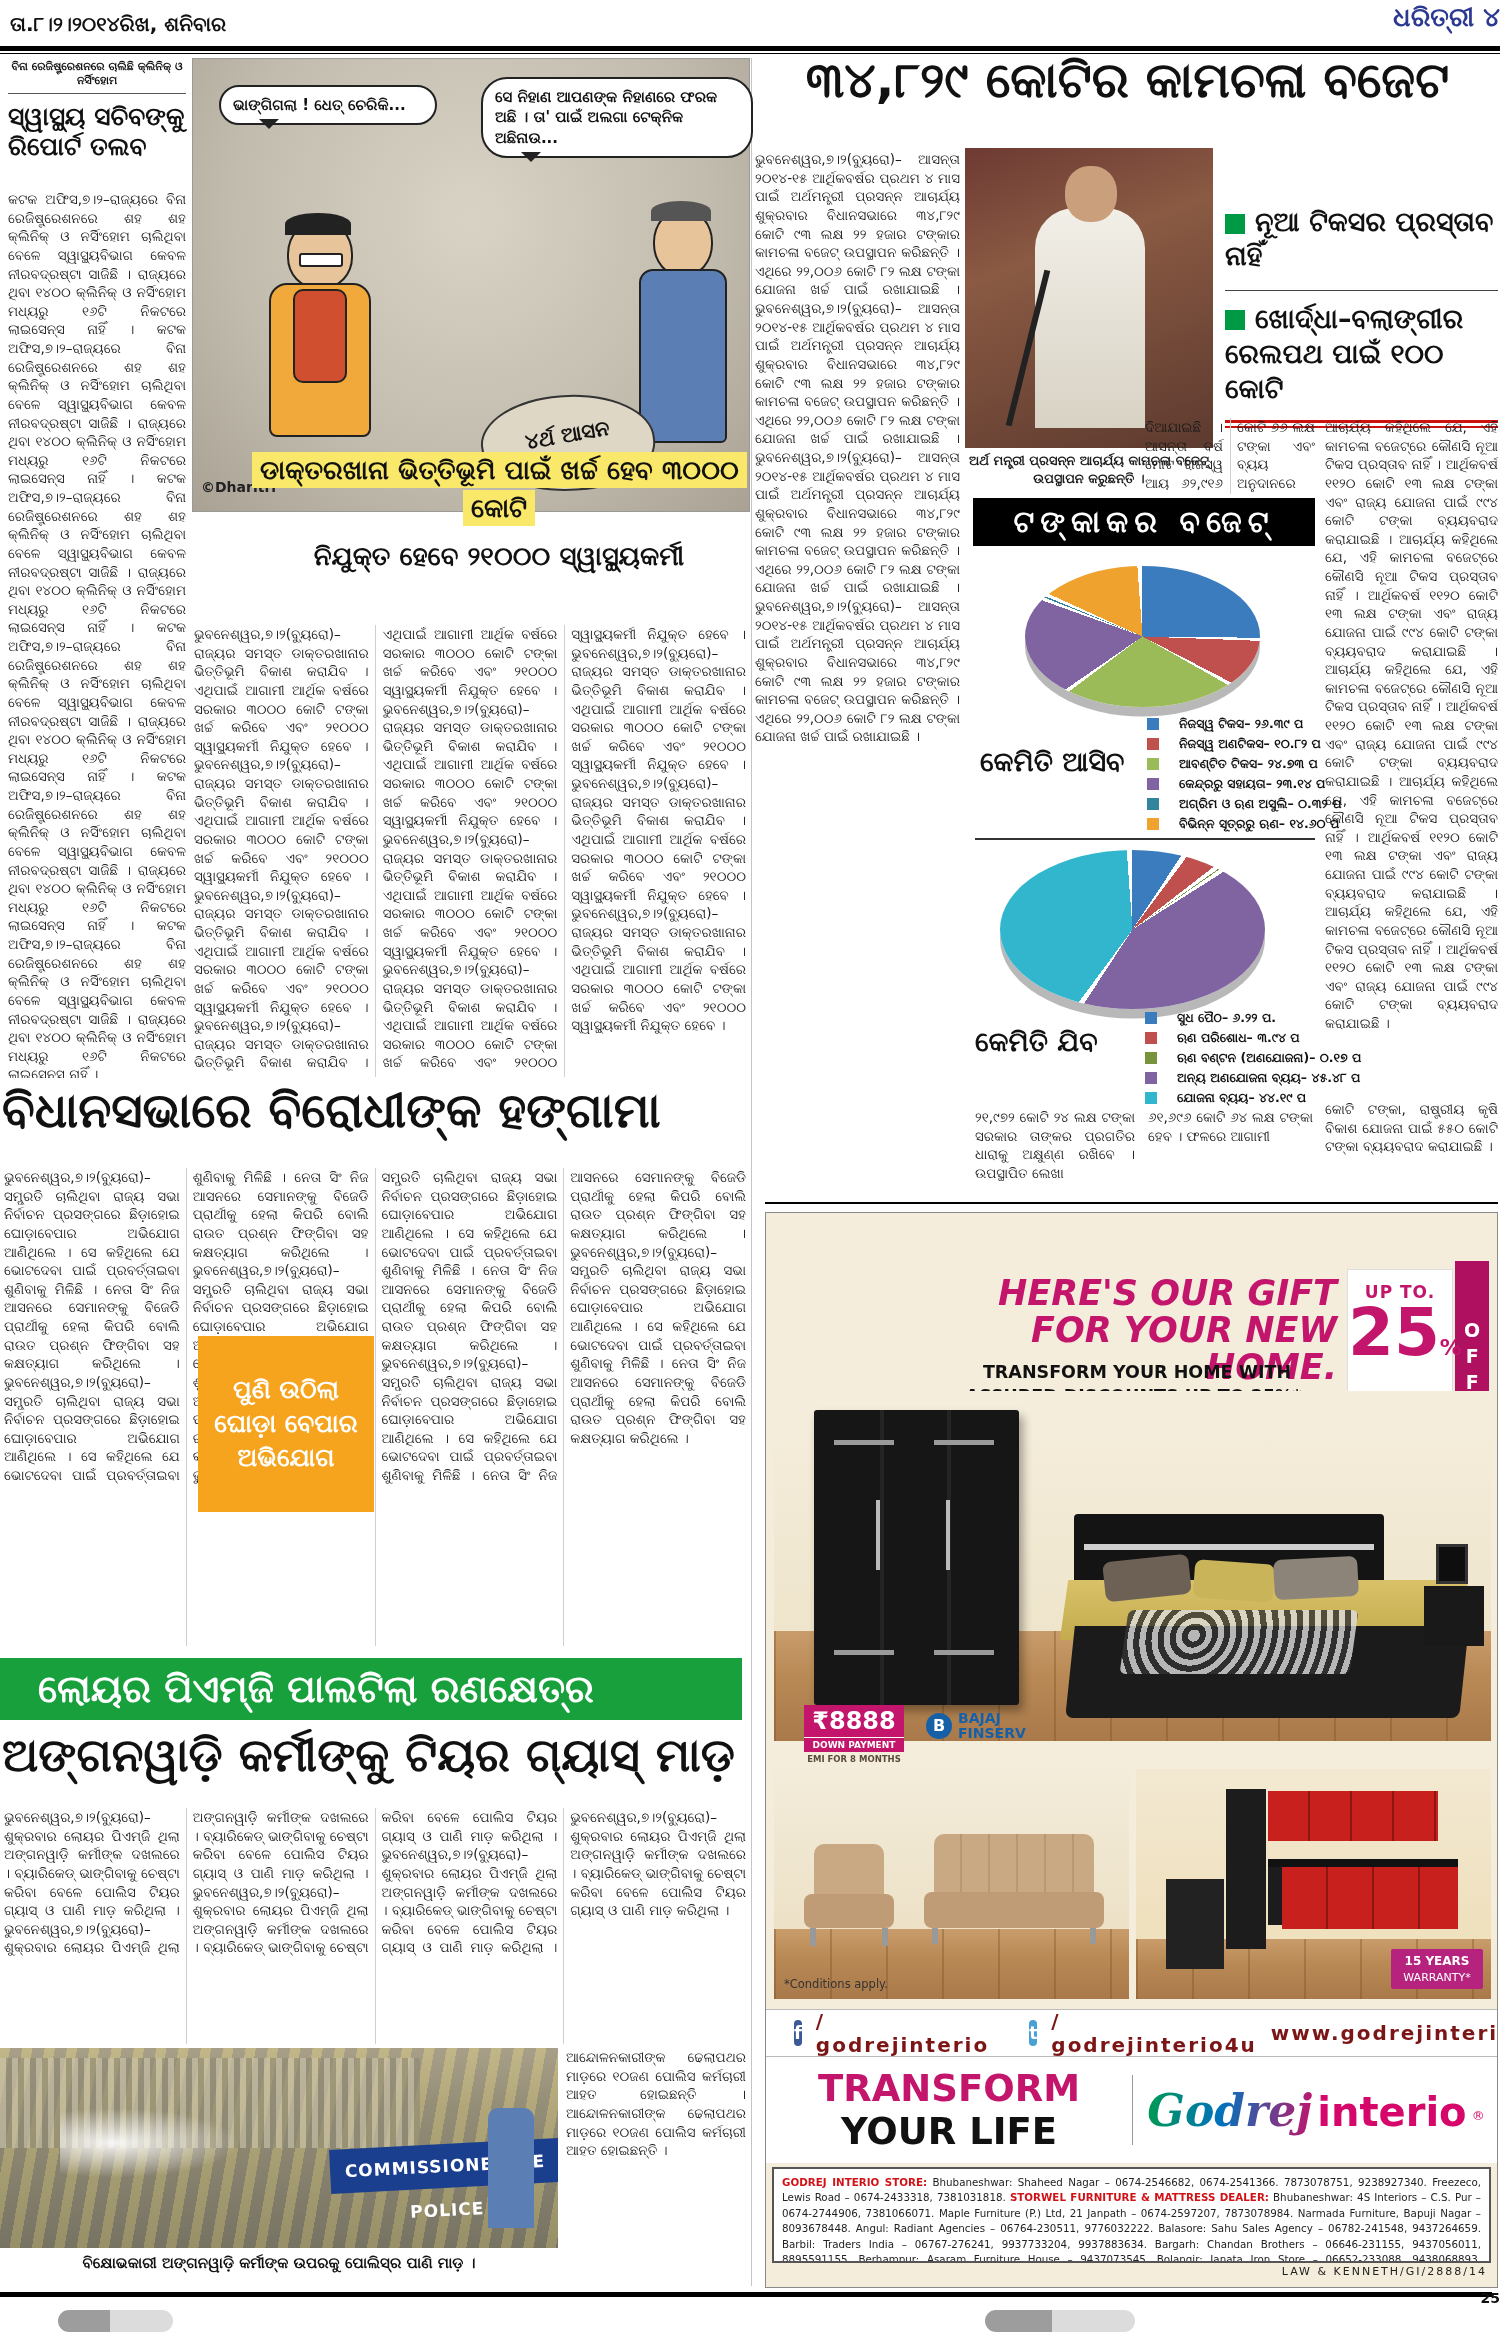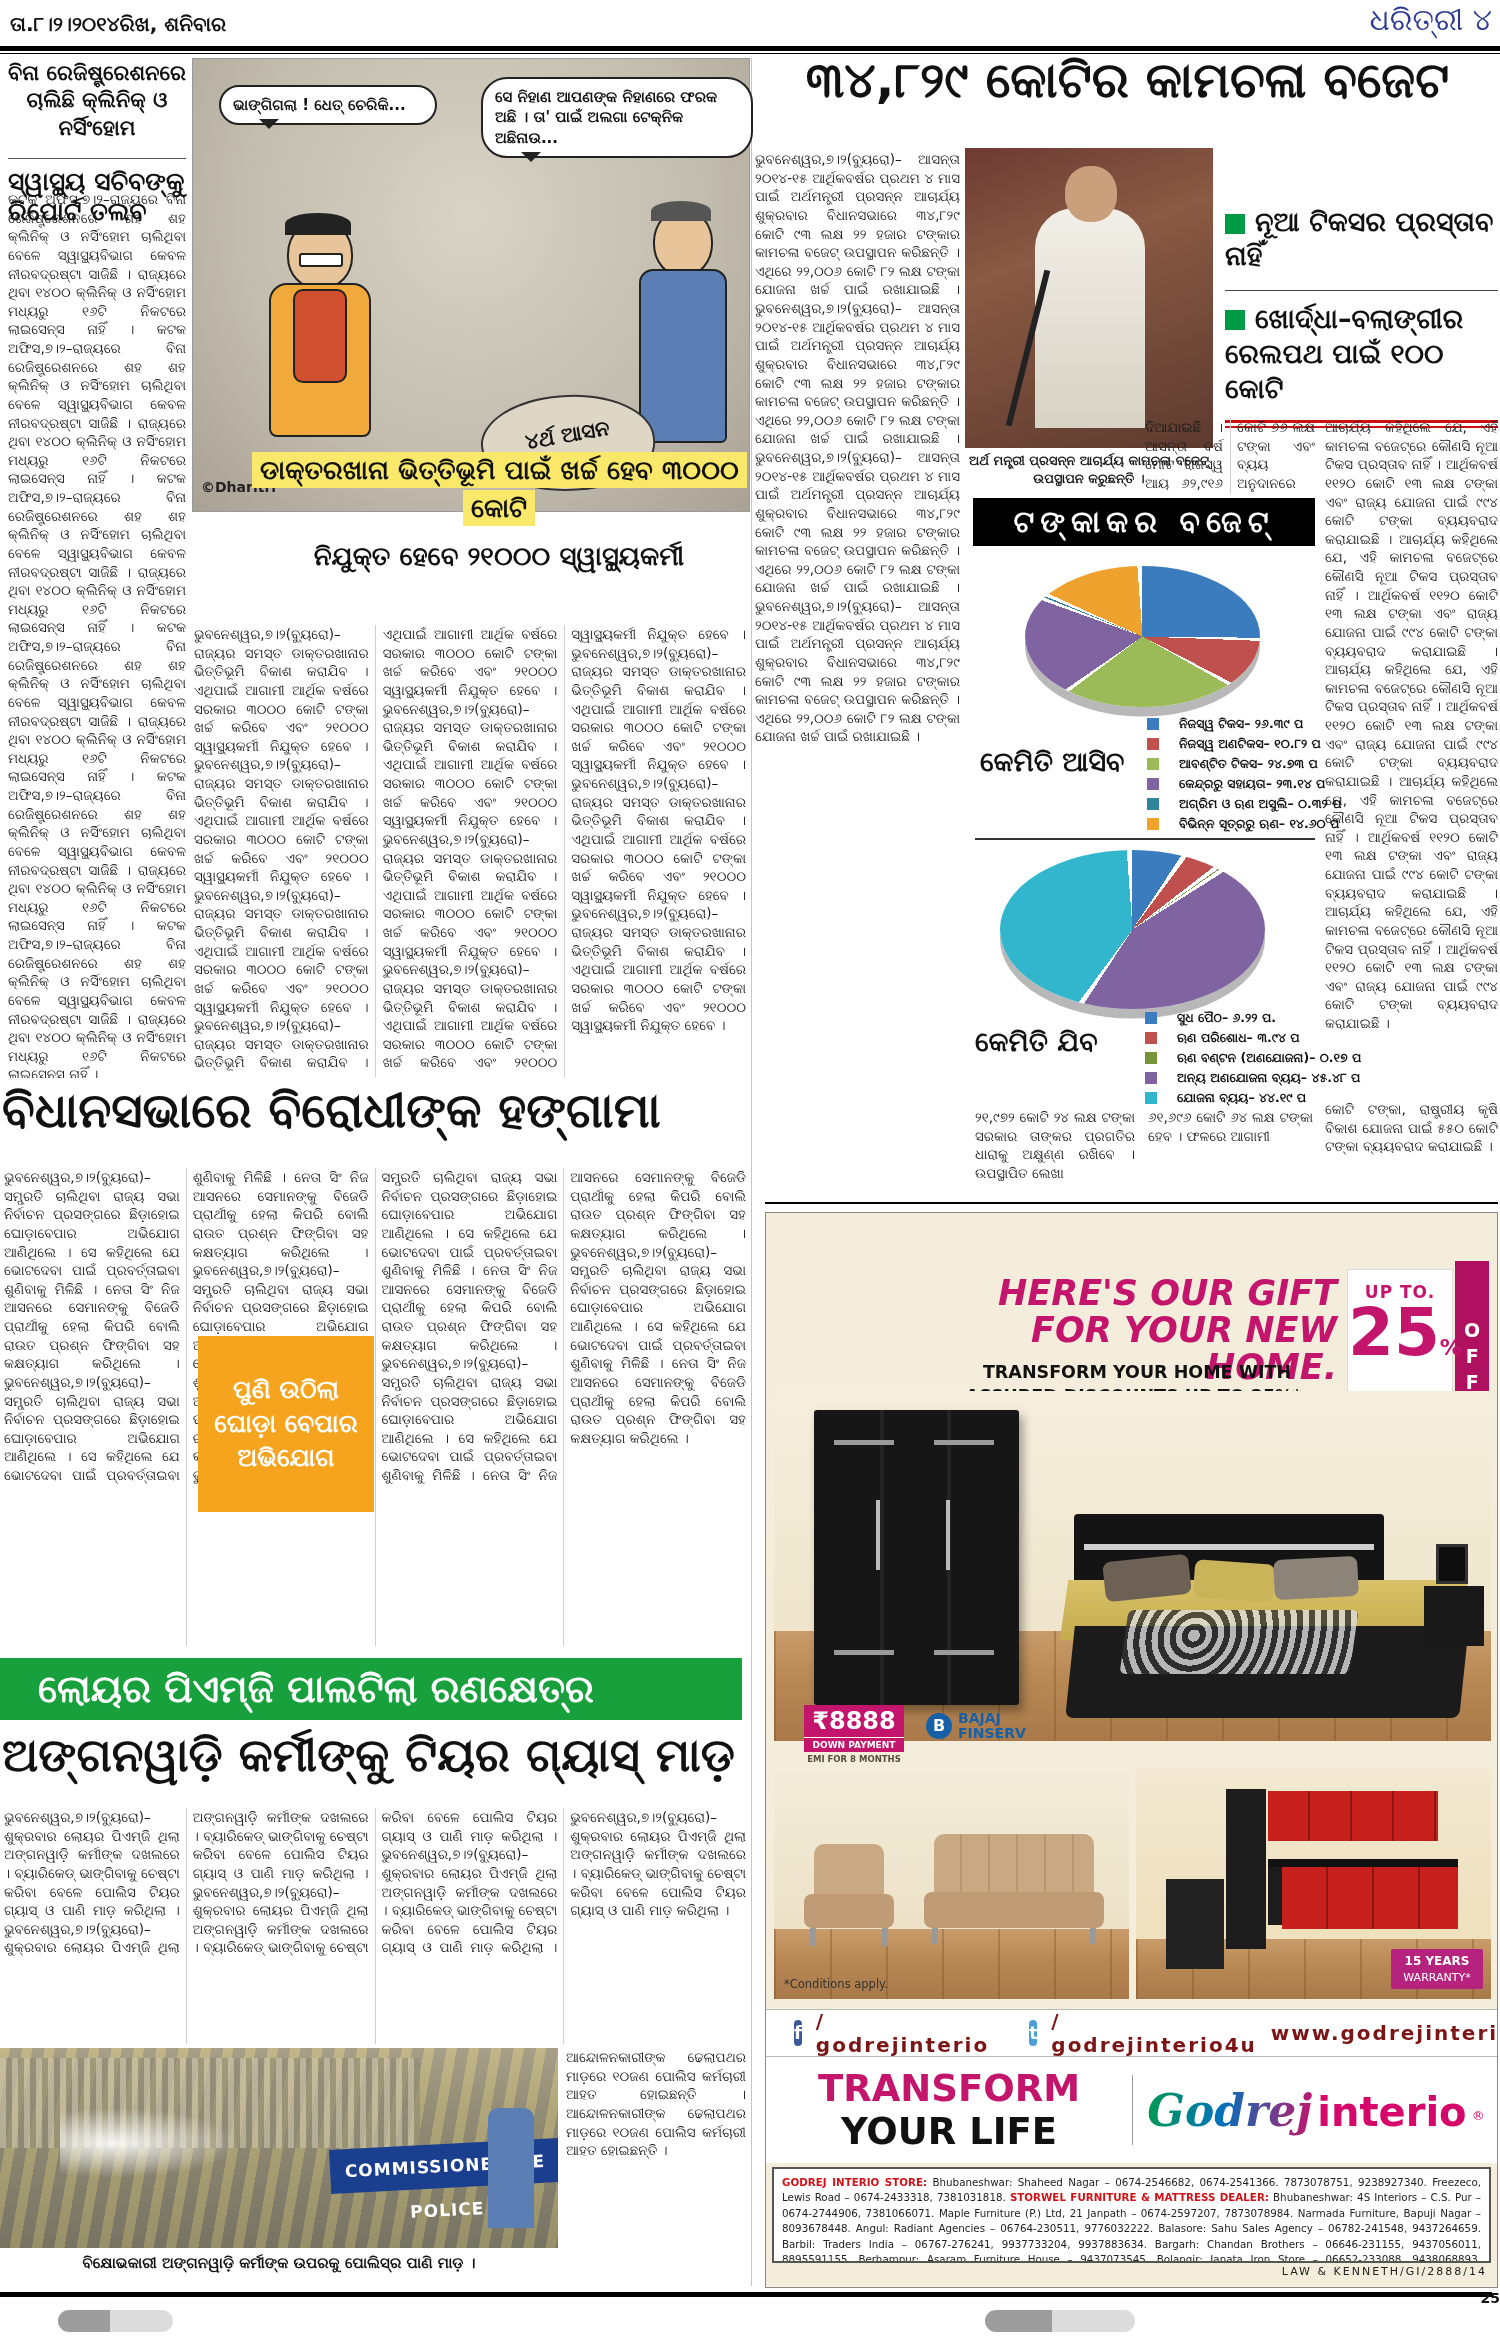--- a/index.html
+++ b/index.html
@@ -28,30 +28,30 @@
   .fineprint{font-size:10.3px;line-height:1.5;color:#222;text-align:justify;}
   .fineprint .lead{color:#D01217;font-weight:bold;}
   .pill{height:22px;border-radius:11px;background:linear-gradient(90deg,#9d9d9d 0 45%,#dcdcdc 45% 100%);}
 </style>
 </head>
 <body>
 
 <div class="page">
 
   <div class="abs" style="left:10px;top:12px;font-size:20px;font-weight:bold;">ତା.୮।୨।୨୦୧୪ରିଖ, ଶନିବାର</div>
-  <div class="abs" style="right:8px;top:2px;font-size:30px;font-weight:normal;color:#2b3990;">
+  <div class="abs" style="right:0;top:2px;font-size:26px;font-weight:bold;color:#2b3990;">
     <span>ଧରିତ୍ରୀ</span>
     <span>୪</span>
   </div>
   <div class="abs" style="left:0;top:46px;width:1500px;height:0;border-top:5px solid #000;border-bottom:1px solid #000;padding-top:2px;"></div>
 
   <div class="abs" style="left:751px;top:58px;width:1px;height:2228px;background:#c5c5c5;"></div>
 
   <div class="abs" style="left:8px;top:60px;width:178px;">
-    <div class="center" style="font-size:21px;font-weight:bold;line-height:1.3;border-bottom:1px solid #555;padding-bottom:16px;">ବିନା ରେଜିଷ୍ଟ୍ରେଶନରେ ଚାଲିଛି କ୍ଲିନିକ୍ ଓ ନର୍ସିଂହୋମ</div>
+    <div class="center" style="font-size:11px;font-weight:bold;line-height:1.3;border-bottom:1px solid #555;padding-bottom:4px;">ବିନା ରେଜିଷ୍ଟ୍ରେଶନରେ ଚାଲିଛି କ୍ଲିନିକ୍ ଓ ନର୍ସିଂହୋମ</div>
     <div style="font-size:25px;font-weight:bold;line-height:1.2;margin-top:8px;">ସ୍ୱାସ୍ଥ୍ୟ ସଚିବଙ୍କୁ ରିପୋର୍ଟ ତଲବ</div>
   </div>
   <div class="abs body-txt just" style="left:8px;top:190px;width:178px;height:888px;overflow:hidden;">କଟକ ଅଫିସ,୭।୨–ରାଜ୍ୟରେ ବିନା ରେଜିଷ୍ଟ୍ରେଶନରେ ଶହ ଶହ କ୍ଲିନିକ୍ ଓ ନର୍ସିଂହୋମ ଚାଲିଥିବା ବେଳେ ସ୍ୱାସ୍ଥ୍ୟବିଭାଗ କେବଳ ନୀରବଦ୍ରଷ୍ଟା ସାଜିଛି । ରାଜ୍ୟରେ ଥିବା ୧୪୦୦ କ୍ଲିନିକ୍ ଓ ନର୍ସିଂହୋମ ମଧ୍ୟରୁ ୧୬ଟି ନିକଟରେ ଲାଇସେନ୍ସ ନାହିଁ । କଟକ ଅଫିସ,୭।୨–ରାଜ୍ୟରେ ବିନା ରେଜିଷ୍ଟ୍ରେଶନରେ ଶହ ଶହ କ୍ଲିନିକ୍ ଓ ନର୍ସିଂହୋମ ଚାଲିଥିବା ବେଳେ ସ୍ୱାସ୍ଥ୍ୟବିଭାଗ କେବଳ ନୀରବଦ୍ରଷ୍ଟା ସାଜିଛି । ରାଜ୍ୟରେ ଥିବା ୧୪୦୦ କ୍ଲିନିକ୍ ଓ ନର୍ସିଂହୋମ ମଧ୍ୟରୁ ୧୬ଟି ନିକଟରେ ଲାଇସେନ୍ସ ନାହିଁ । କଟକ ଅଫିସ,୭।୨–ରାଜ୍ୟରେ ବିନା ରେଜିଷ୍ଟ୍ରେଶନରେ ଶହ ଶହ କ୍ଲିନିକ୍ ଓ ନର୍ସିଂହୋମ ଚାଲିଥିବା ବେଳେ ସ୍ୱାସ୍ଥ୍ୟବିଭାଗ କେବଳ ନୀରବଦ୍ରଷ୍ଟା ସାଜିଛି । ରାଜ୍ୟରେ ଥିବା ୧୪୦୦ କ୍ଲିନିକ୍ ଓ ନର୍ସିଂହୋମ ମଧ୍ୟରୁ ୧୬ଟି ନିକଟରେ ଲାଇସେନ୍ସ ନାହିଁ । କଟକ ଅଫିସ,୭।୨–ରାଜ୍ୟରେ ବିନା ରେଜିଷ୍ଟ୍ରେଶନରେ ଶହ ଶହ କ୍ଲିନିକ୍ ଓ ନର୍ସିଂହୋମ ଚାଲିଥିବା ବେଳେ ସ୍ୱାସ୍ଥ୍ୟବିଭାଗ କେବଳ ନୀରବଦ୍ରଷ୍ଟା ସାଜିଛି । ରାଜ୍ୟରେ ଥିବା ୧୪୦୦ କ୍ଲିନିକ୍ ଓ ନର୍ସିଂହୋମ ମଧ୍ୟରୁ ୧୬ଟି ନିକଟରେ ଲାଇସେନ୍ସ ନାହିଁ । କଟକ ଅଫିସ,୭।୨–ରାଜ୍ୟରେ ବିନା ରେଜିଷ୍ଟ୍ରେଶନରେ ଶହ ଶହ କ୍ଲିନିକ୍ ଓ ନର୍ସିଂହୋମ ଚାଲିଥିବା ବେଳେ ସ୍ୱାସ୍ଥ୍ୟବିଭାଗ କେବଳ ନୀରବଦ୍ରଷ୍ଟା ସାଜିଛି । ରାଜ୍ୟରେ ଥିବା ୧୪୦୦ କ୍ଲିନିକ୍ ଓ ନର୍ସିଂହୋମ ମଧ୍ୟରୁ ୧୬ଟି ନିକଟରେ ଲାଇସେନ୍ସ ନାହିଁ । କଟକ ଅଫିସ,୭।୨–ରାଜ୍ୟରେ ବିନା ରେଜିଷ୍ଟ୍ରେଶନରେ ଶହ ଶହ କ୍ଲିନିକ୍ ଓ ନର୍ସିଂହୋମ ଚାଲିଥିବା ବେଳେ ସ୍ୱାସ୍ଥ୍ୟବିଭାଗ କେବଳ ନୀରବଦ୍ରଷ୍ଟା ସାଜିଛି । ରାଜ୍ୟରେ ଥିବା ୧୪୦୦ କ୍ଲିନିକ୍ ଓ ନର୍ସିଂହୋମ ମଧ୍ୟରୁ ୧୬ଟି ନିକଟରେ ଲାଇସେନ୍ସ ନାହିଁ ।</div>
 
   <div class="abs" style="left:192px;top:58px;width:556px;height:452px;background:radial-gradient(ellipse at 50% 35%,#d9d3c6 0%,#c2bcae 60%,#a9a294 100%);border:1px solid #999;">
     <div class="abs bubble" style="left:26px;top:26px;width:190px;">ଭାଙ୍ଗିଗଲା ! ଧେତ୍ ଚେରିକି...</div>
     <div class="abs bubble" style="left:288px;top:18px;width:244px;">ସେ ନିହାଣ ଆପଣଙ୍କ ନିହାଣରେ ଫରକ ଅଛି । ତା' ପାଇଁ ଅଲଗା ଟେକ୍ନିକ ଅଛିନାଉ...</div>
 
     <div class="abs" style="left:70px;top:160px;width:110px;height:230px;">
       <div class="abs" style="left:24px;top:0;width:62px;height:66px;background:#e8c49a;border:2px solid #222;border-radius:50% 50% 45% 45%;"></div>

